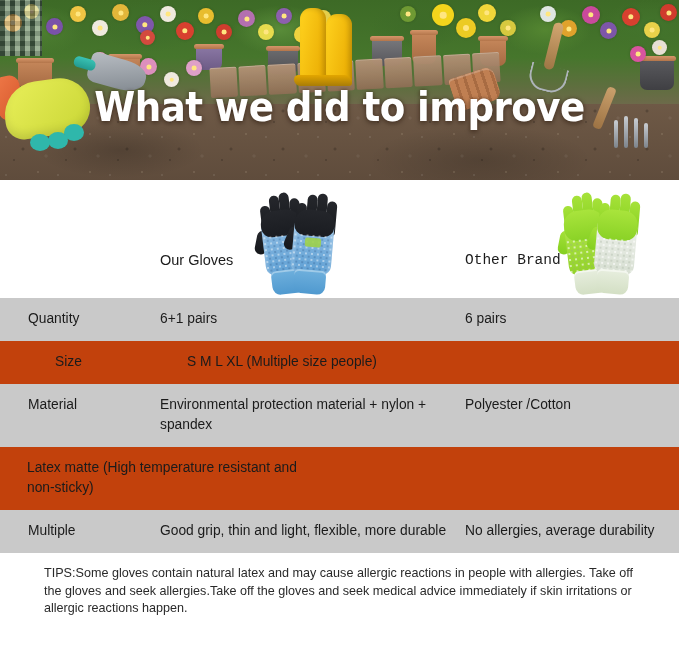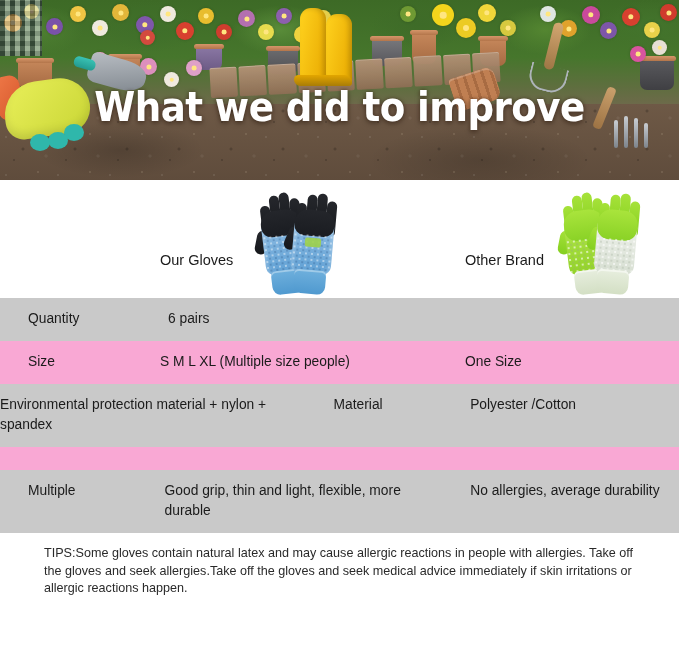--- a/index.html
+++ b/index.html
@@ -280,21 +280,21 @@
     width: 679px;
     height: 118px;
     background: #ffffff;
   }
   .prod-col {
     position: absolute;
     top: 0;
     height: 118px;
   }
   .prod-col.left  { left: 160px; width: 300px; }
-  .prod-col.right { left: 465px; width: 214px; }
+  .prod-col.right { left: 465px; width: 214px; font-family: Liberation Mono, monospace; }
   .prod-label {
     position: absolute;
     top: 72px;
     left: 0;
     font-size: 14.5px;
     color: #1b1b1b;
     white-space: nowrap;
   }
 
   
@@ -419,22 +419,22 @@
     position: relative;
     width: 679px;
   }
   .row {
     position: relative;
     display: flex;
     align-items: flex-start;
     box-sizing: border-box;
     padding: 11px 0 12px 0;
   }
-  .row.shade { background: #c9c9c9; gap: 8px; }
-  .row.plain { background: #f9a8d4; }
+  .row.shade { background: #c9c9c9; }
+  .row.plain { background: #c2410c; padding-left: 27px; }
   .cell {
     box-sizing: border-box;
     font-size: 13.8px;
     line-height: 20px;
     color: #1b1b1b;
   }
   .cell.feature { width: 160px; padding-left: 28px; }
   .cell.ours    { width: 305px; padding-right: 18px; }
   .cell.other   { width: 214px; padding-right: 14px; }
 
@@ -615,36 +615,37 @@
         </div>
       </div>
     </div>
 
   </div>
 
   <div class="table">
 
     <div class="row shade">
       <div class="cell feature">Quantity</div>
+      <div class="cell ours">6+1 pairs</div>
       <div class="cell other">6 pairs</div>
     </div>
 
     <div class="row plain">
       <div class="cell feature">Size</div>
       <div class="cell ours">S M L XL (Multiple size people)</div>
-      <div class="cell other">One Size</div>
     </div>
 
     <div class="row shade">
+      <div class="cell feature">Material</div>
       <div class="cell ours">Environmental protection material + nylon + spandex</div>
-      <div class="cell feature">Material</div>
       <div class="cell other">Polyester /Cotton</div>
     </div>
 
     <div class="row plain">
+      <div class="cell ours">Latex matte (High temperature resistant and non-sticky)</div>
     </div>
 
     <div class="row shade">
       <div class="cell feature">Multiple</div>
       <div class="cell ours">Good grip, thin and light, flexible, more durable</div>
       <div class="cell other">No allergies, average durability</div>
     </div>
 
   </div>
 

